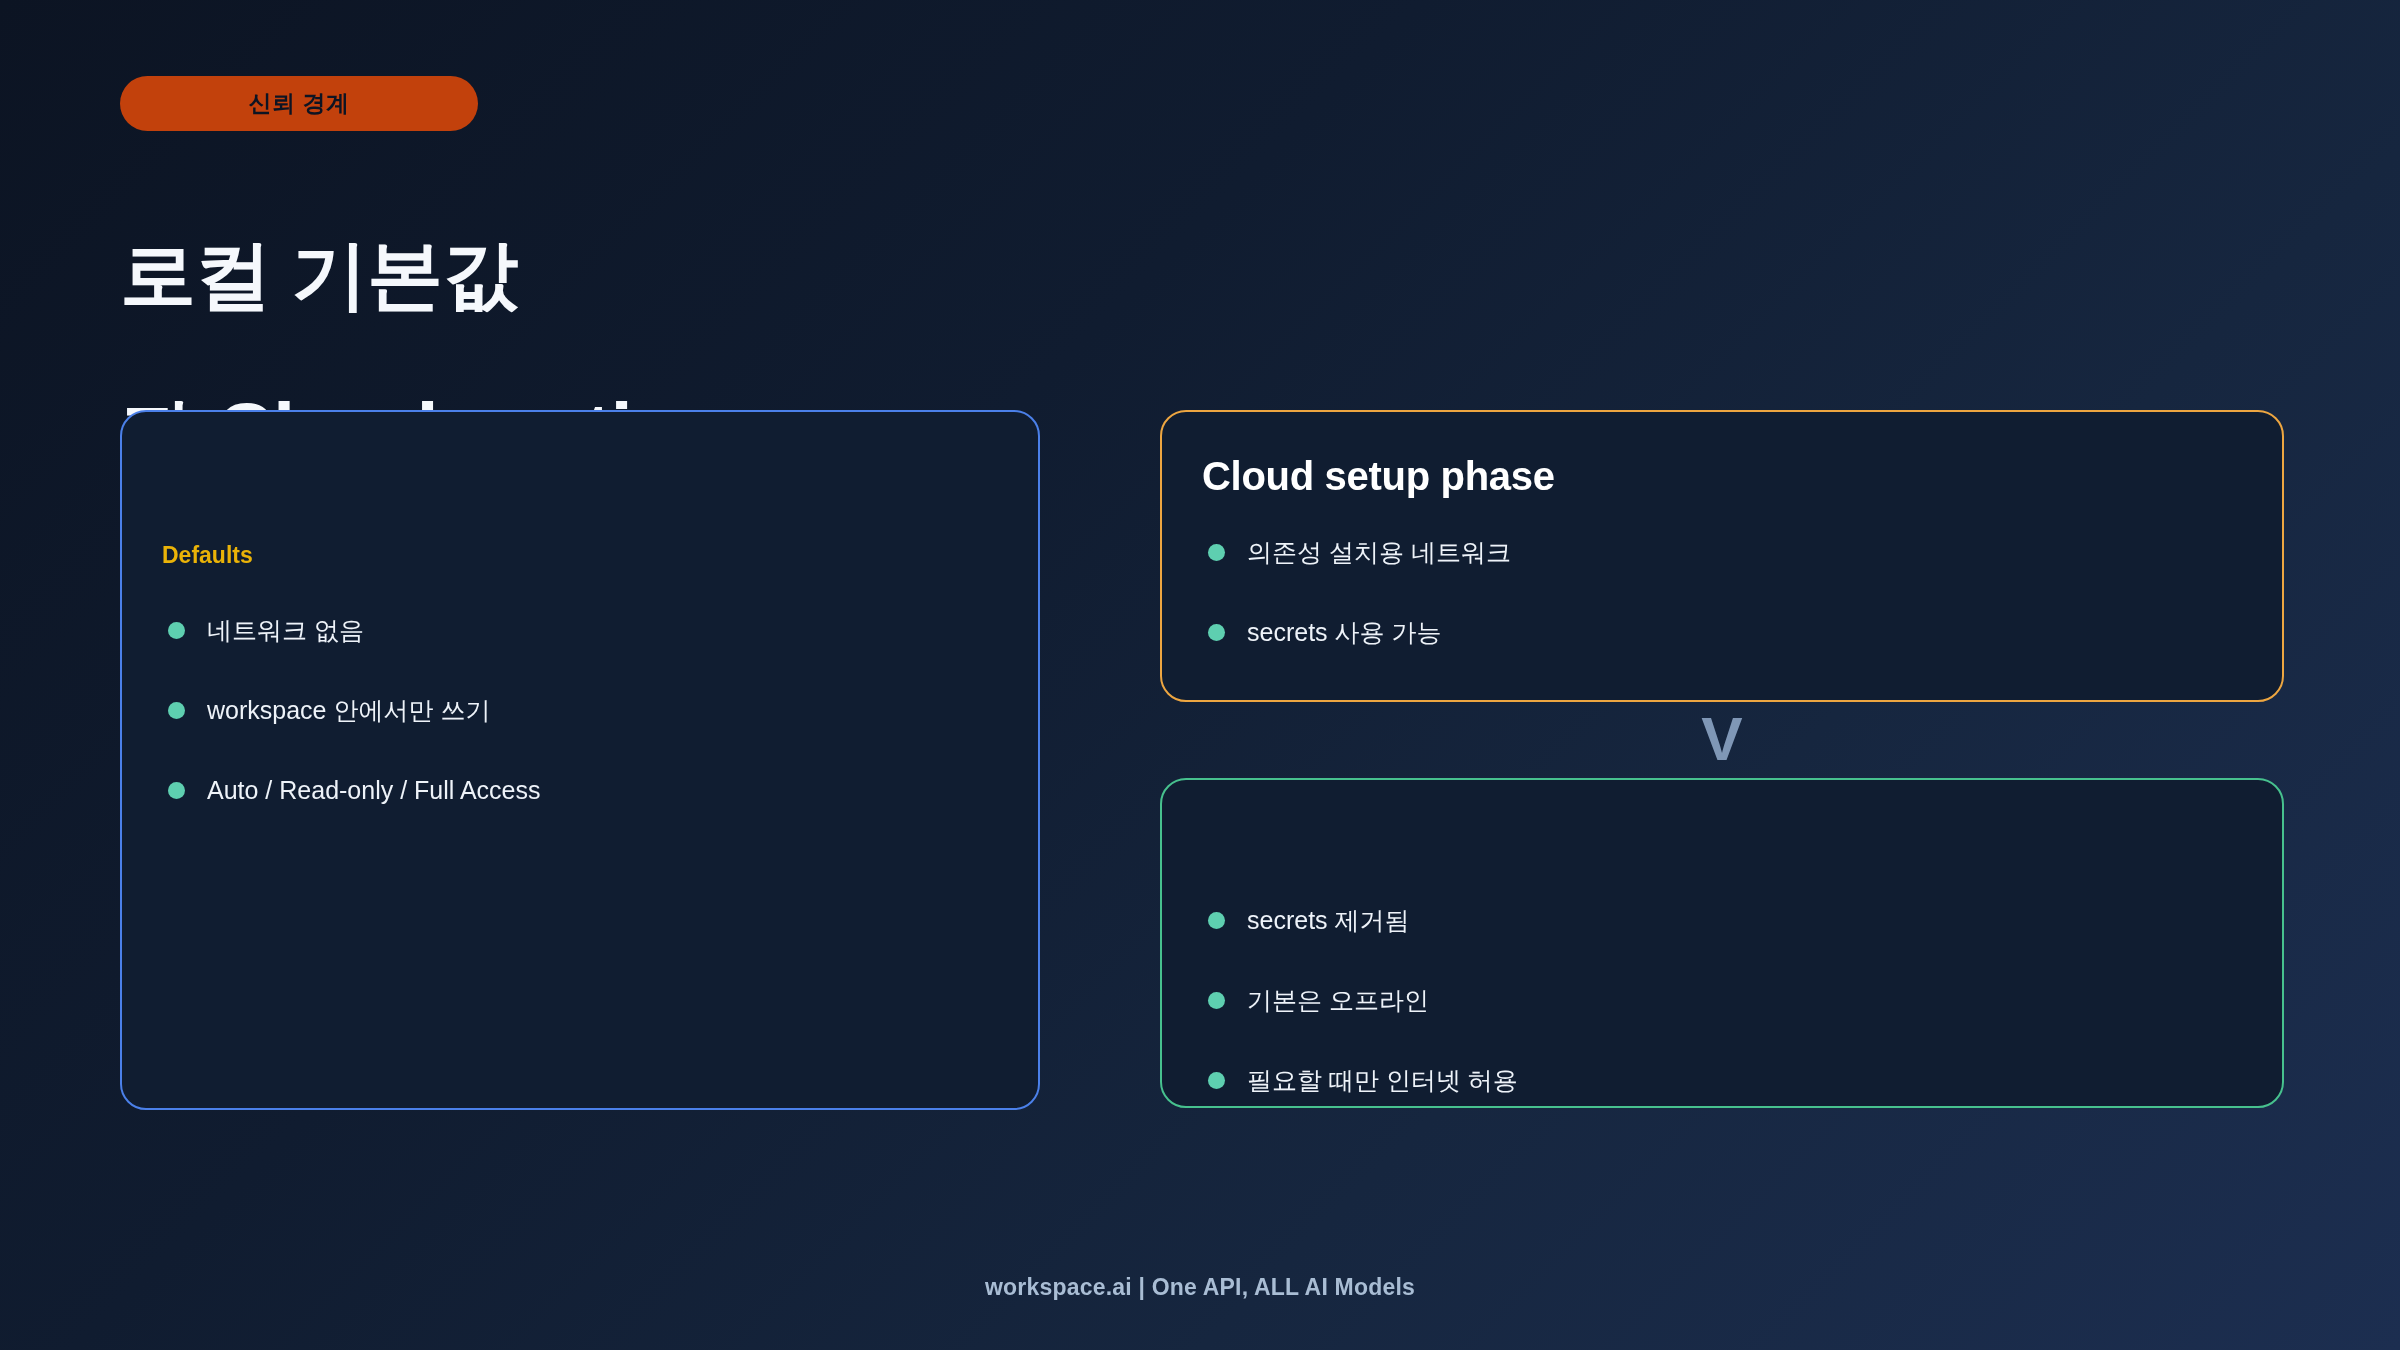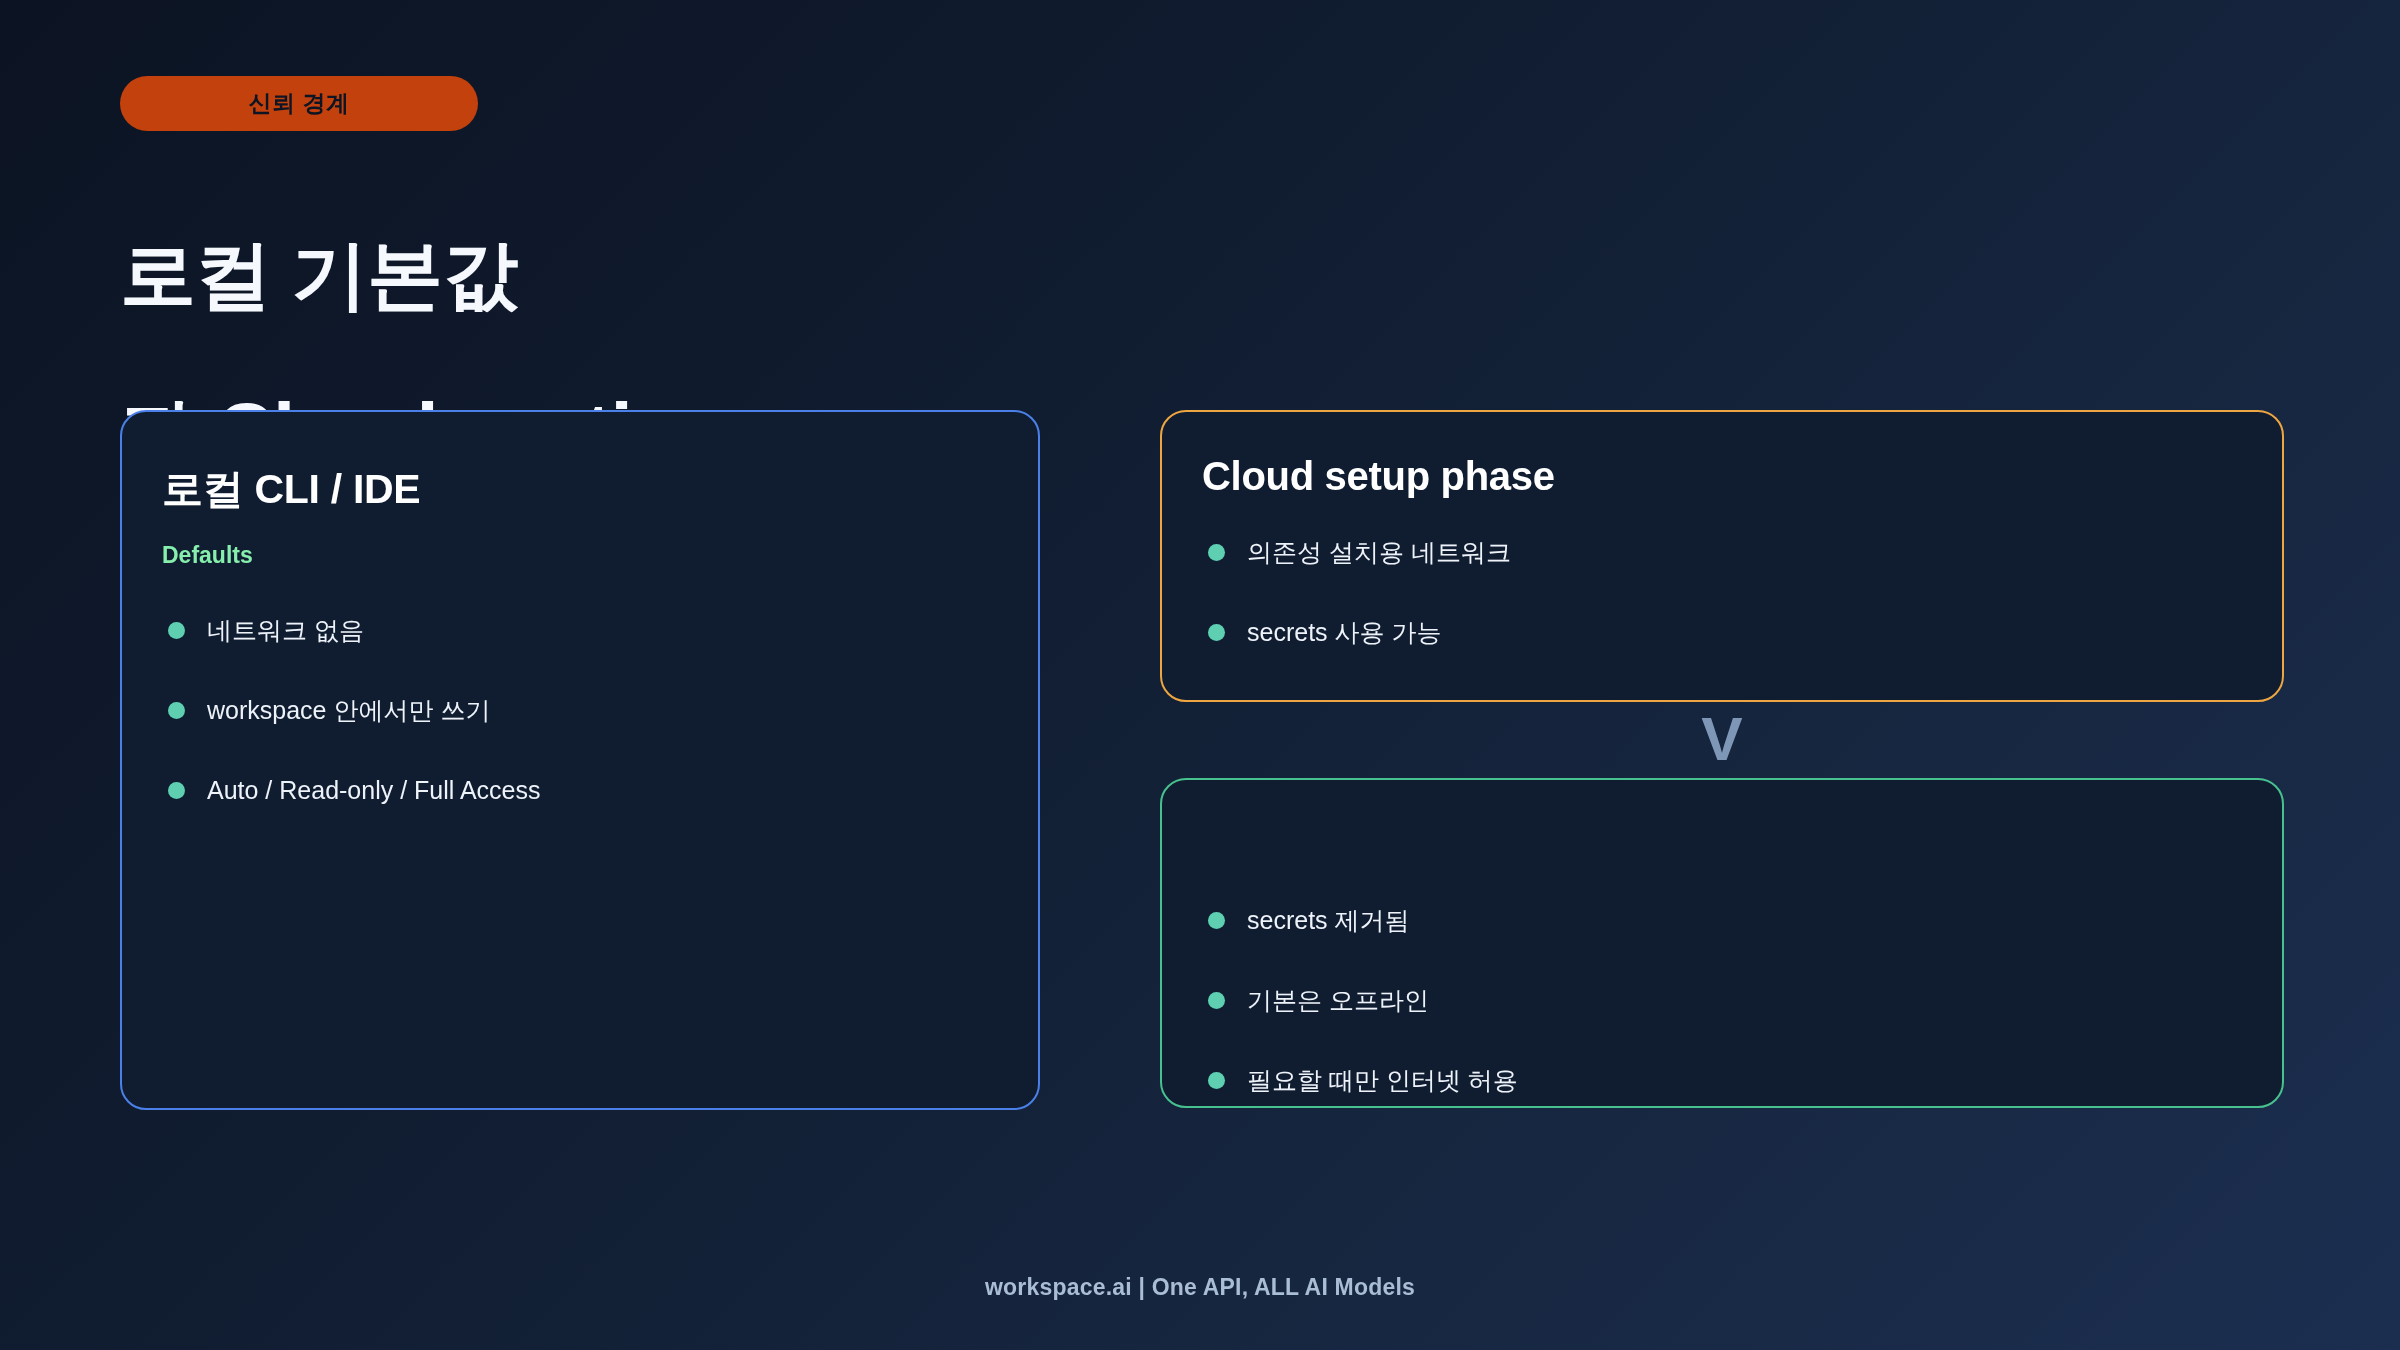--- a/index.html
+++ b/index.html
@@ -51,21 +51,21 @@
     color:#ffffff;
     font-weight:bold;
     letter-spacing:-0.3px;
   }
   .card-left .card-title  { position:absolute; left:40px; top:50px; font-size:41px; }
   .card-setup .card-title { position:absolute; left:40px; top:42px; font-size:40px; }
   .card-agent .card-title { position:absolute; left:40px; top:42px; font-size:40px; }
 
   .defaults-label {
     position:absolute; left:40px; top:130px;
-    color:#86efac;
+    color:#eab308;
     font-size:23px;
     font-weight:bold;
   }
 
   .bullets { position:absolute; left:46px; }
   .card-left  .bullets { top:178px; width:840px; }
   .card-setup .bullets { top:100px; width:1040px; }
   .card-agent .bullets { top:100px; width:1040px; }
 
   .bullet {
@@ -115,21 +115,20 @@
 <div class="badge">
   <span>신뢰 경계</span>
 </div>
 
 <h1 class="title">
   <span class="ln">로컬 기본값</span>
   <span class="ln"><span>과 </span><span class="en">Cloud runtime</span></span>
 </h1>
 
 <section class="card card-left">
-  <h2 class="card-title">로컬 CLI / IDE</h2>
   <div class="defaults-label">Defaults</div>
   <ul class="bullets">
     <li class="bullet">
       <span class="dot"></span>
       <span class="bullet-text">네트워크 없음</span>
     </li>
     <li class="bullet">
       <span class="dot"></span>
       <span class="bullet-text">workspace 안에서만 쓰기</span>
     </li>

